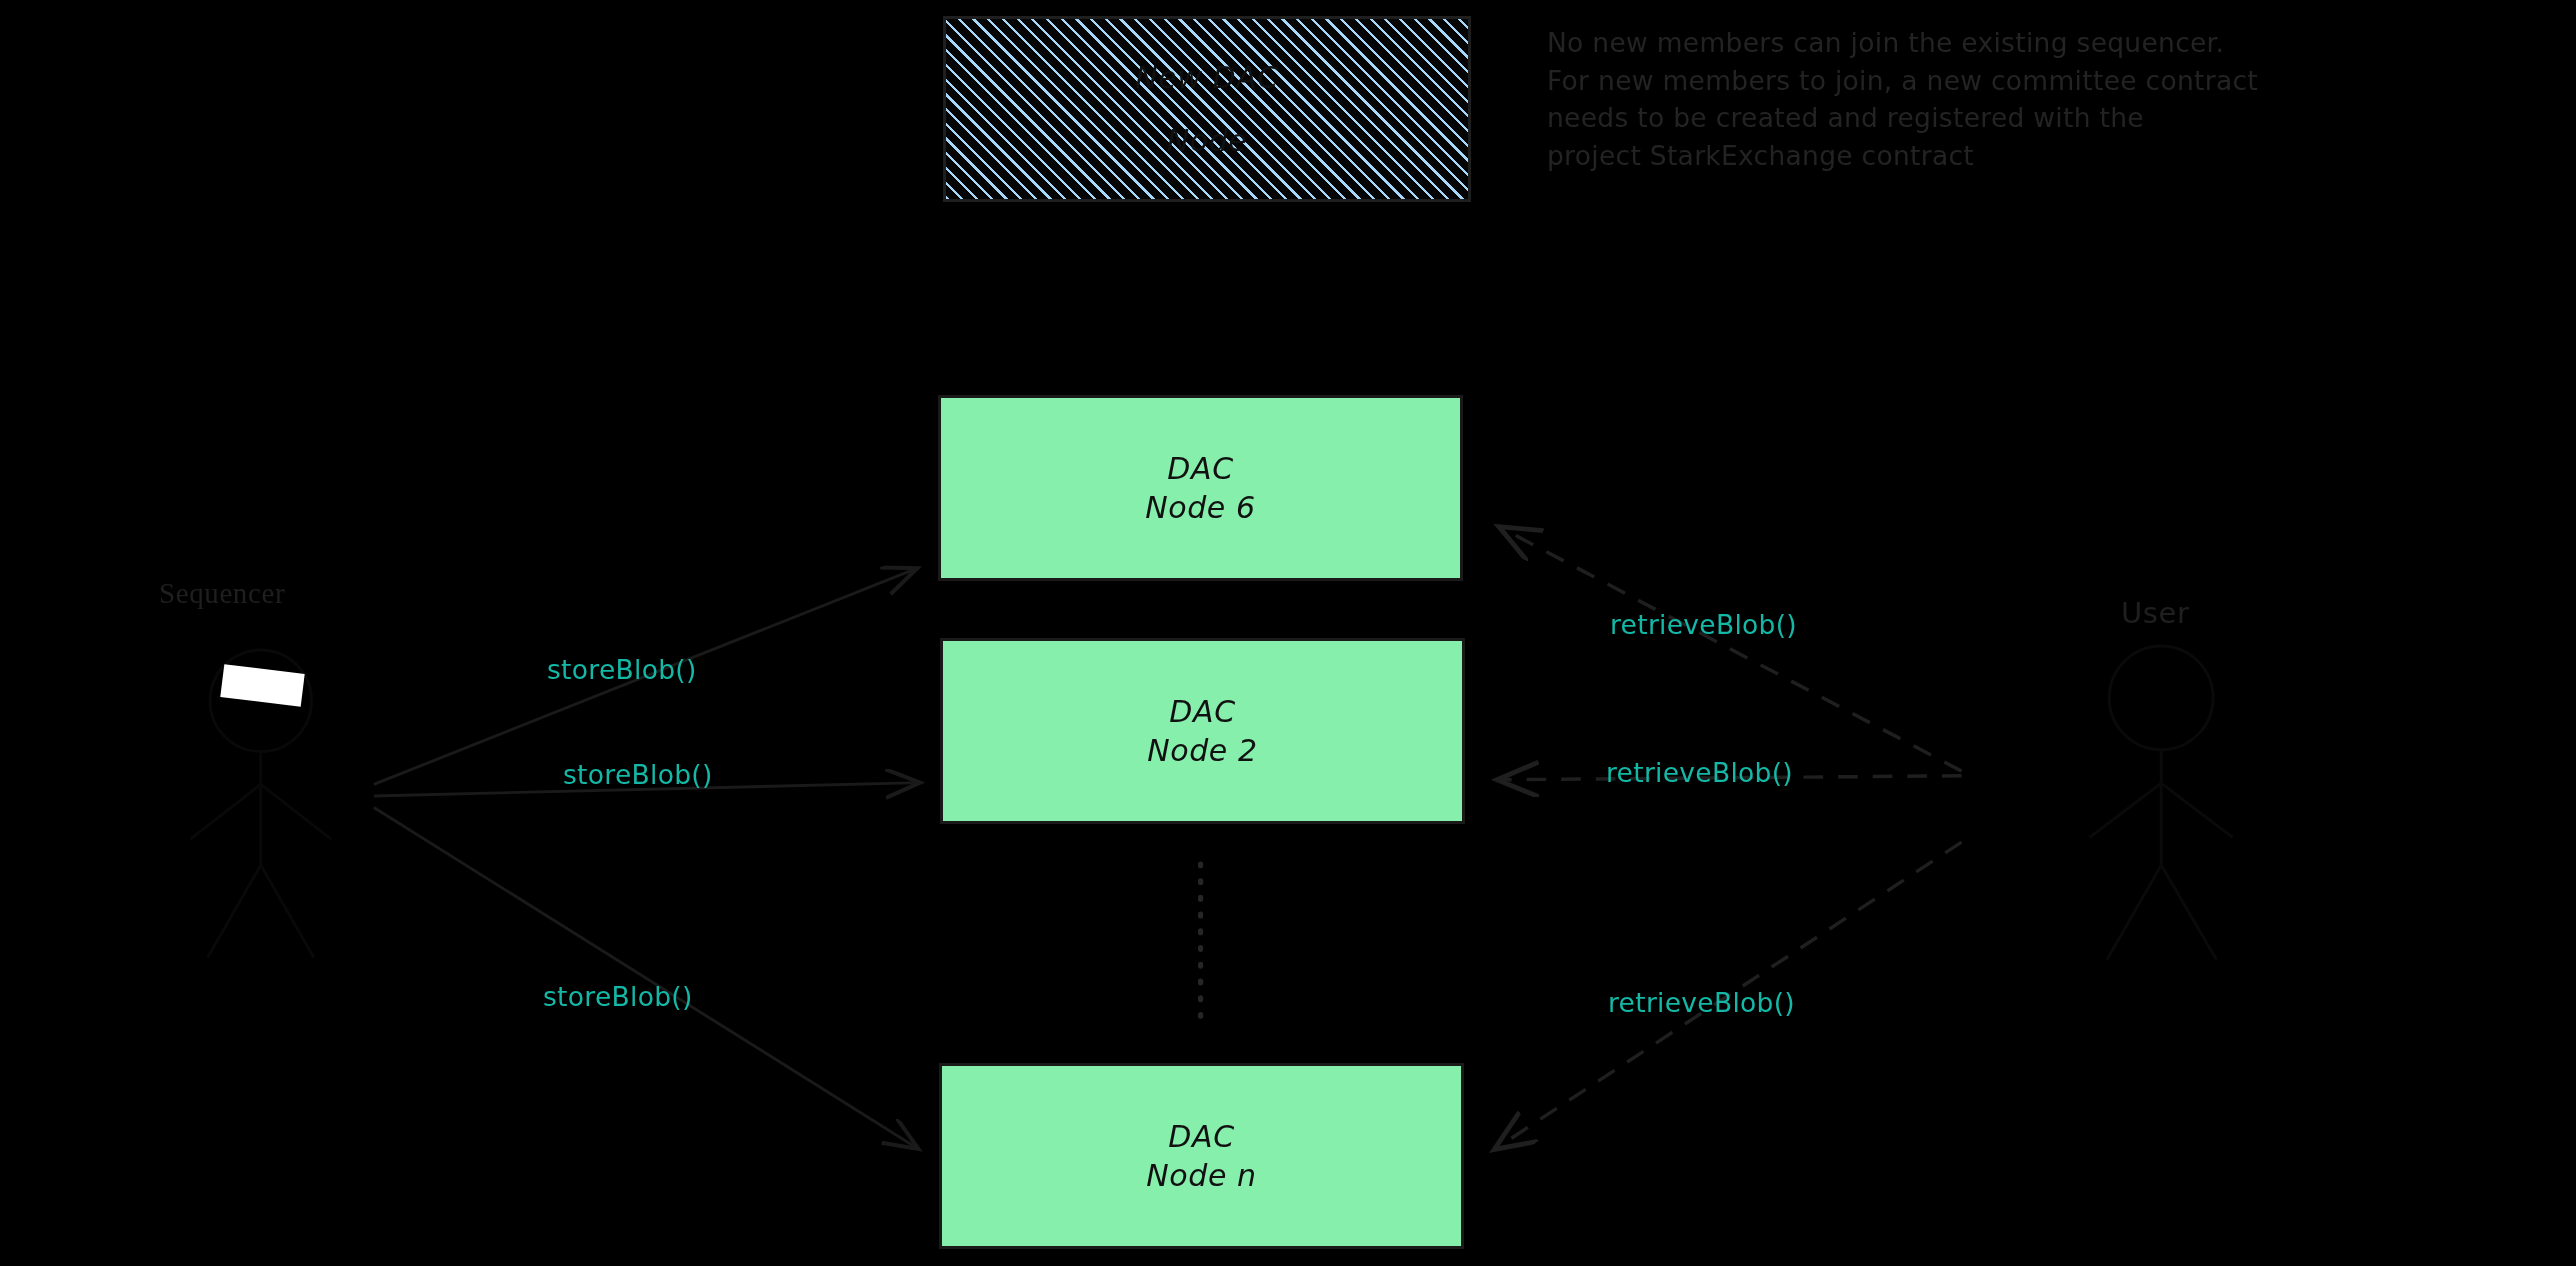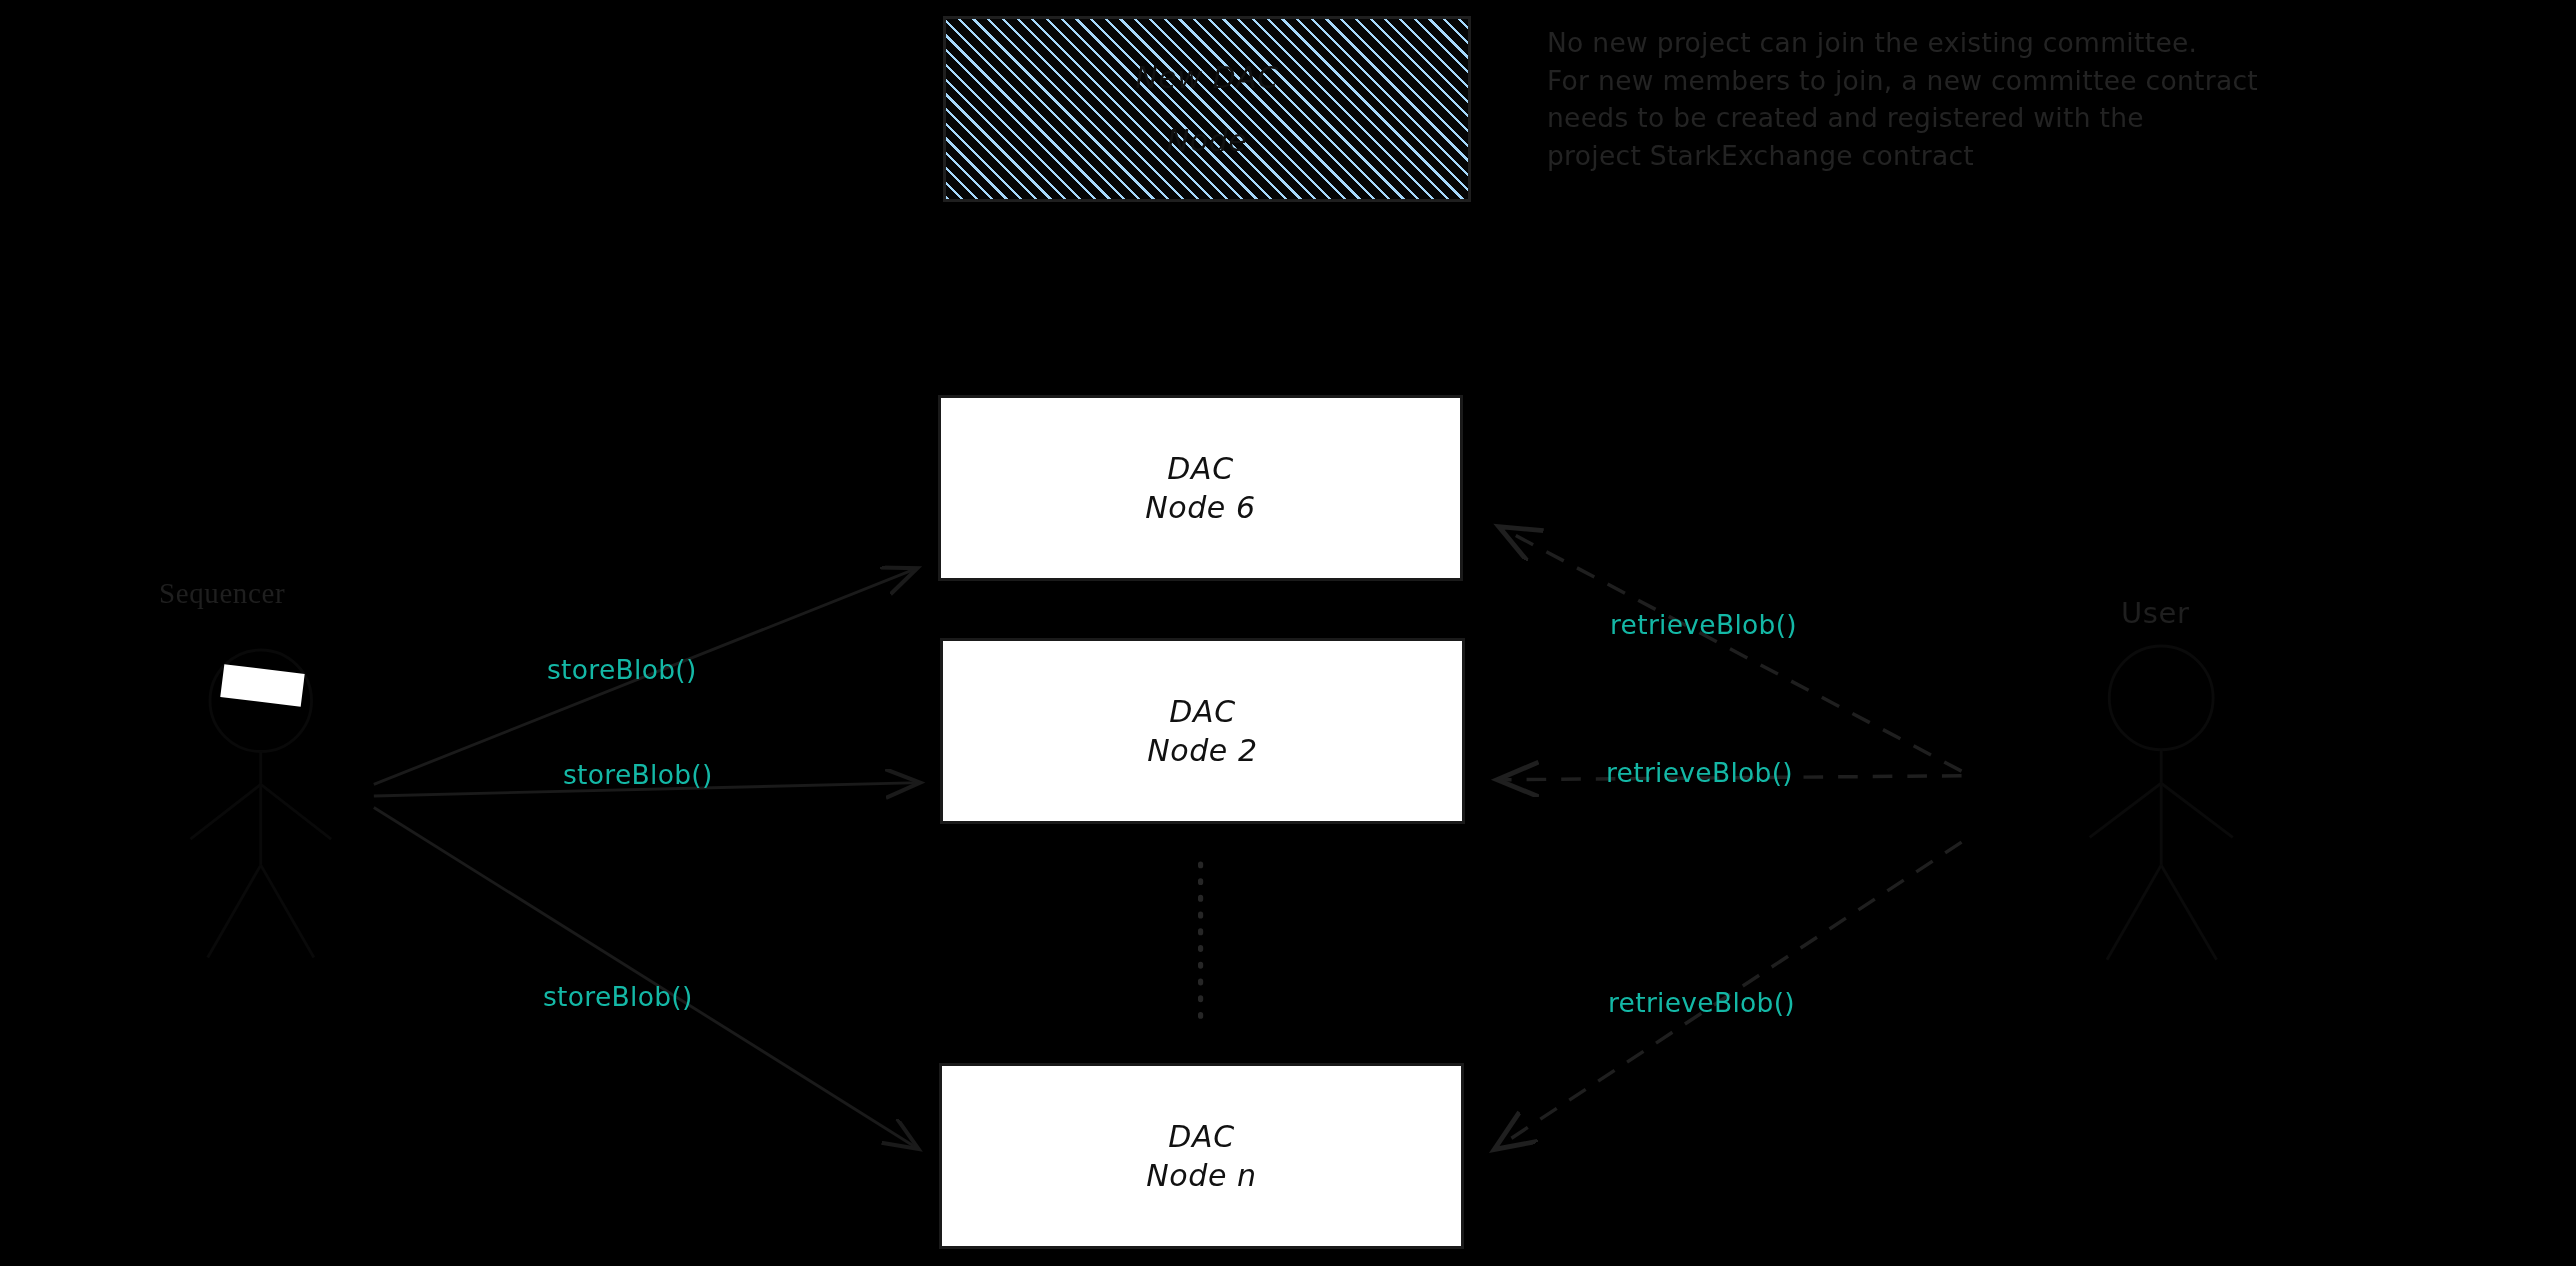--- a/index.html
+++ b/index.html
@@ -19,21 +19,21 @@
     position: absolute;
     left: 0;
     top: 0;
     width: 2576px;
     height: 1266px;
     pointer-events: none;
   }
   
   .node-box {
     position: absolute;
-    background: #ffffff;
+    background: #86efac;
     border: 3.5px solid #1A1A1A;
     box-sizing: border-box;
     display: flex;
     flex-direction: column;
     align-items: center;
     justify-content: center;
     line-height: 1.30;
   }
   .node-line {
     color: #111111;
@@ -174,21 +174,21 @@
   <div class="edge-label" style="left:563px; top:759px;">storeBlob()</div>
 
   <div class="edge-label" style="left:543px; top:981px;">storeBlob()</div>
 
   <div class="edge-label" style="left:1610px; top:609px;">retrieveBlob()</div>
 
   <div class="edge-label" style="left:1606px; top:757px;">retrieveBlob()</div>
 
   <div class="edge-label" style="left:1608px; top:987px;">retrieveBlob()</div>
 
-  <div class="annotation" style="left:1547px; top:24px; width:935px;">No new project can join the existing committee.
+  <div class="annotation" style="left:1547px; top:24px; width:935px;">No new members can join the existing sequencer.
 For new members to join, a new committee contract
 needs to be created and registered with the
 project StarkExchange contract</div>
 
 
 
 </div>
 
 
 </body></html>

